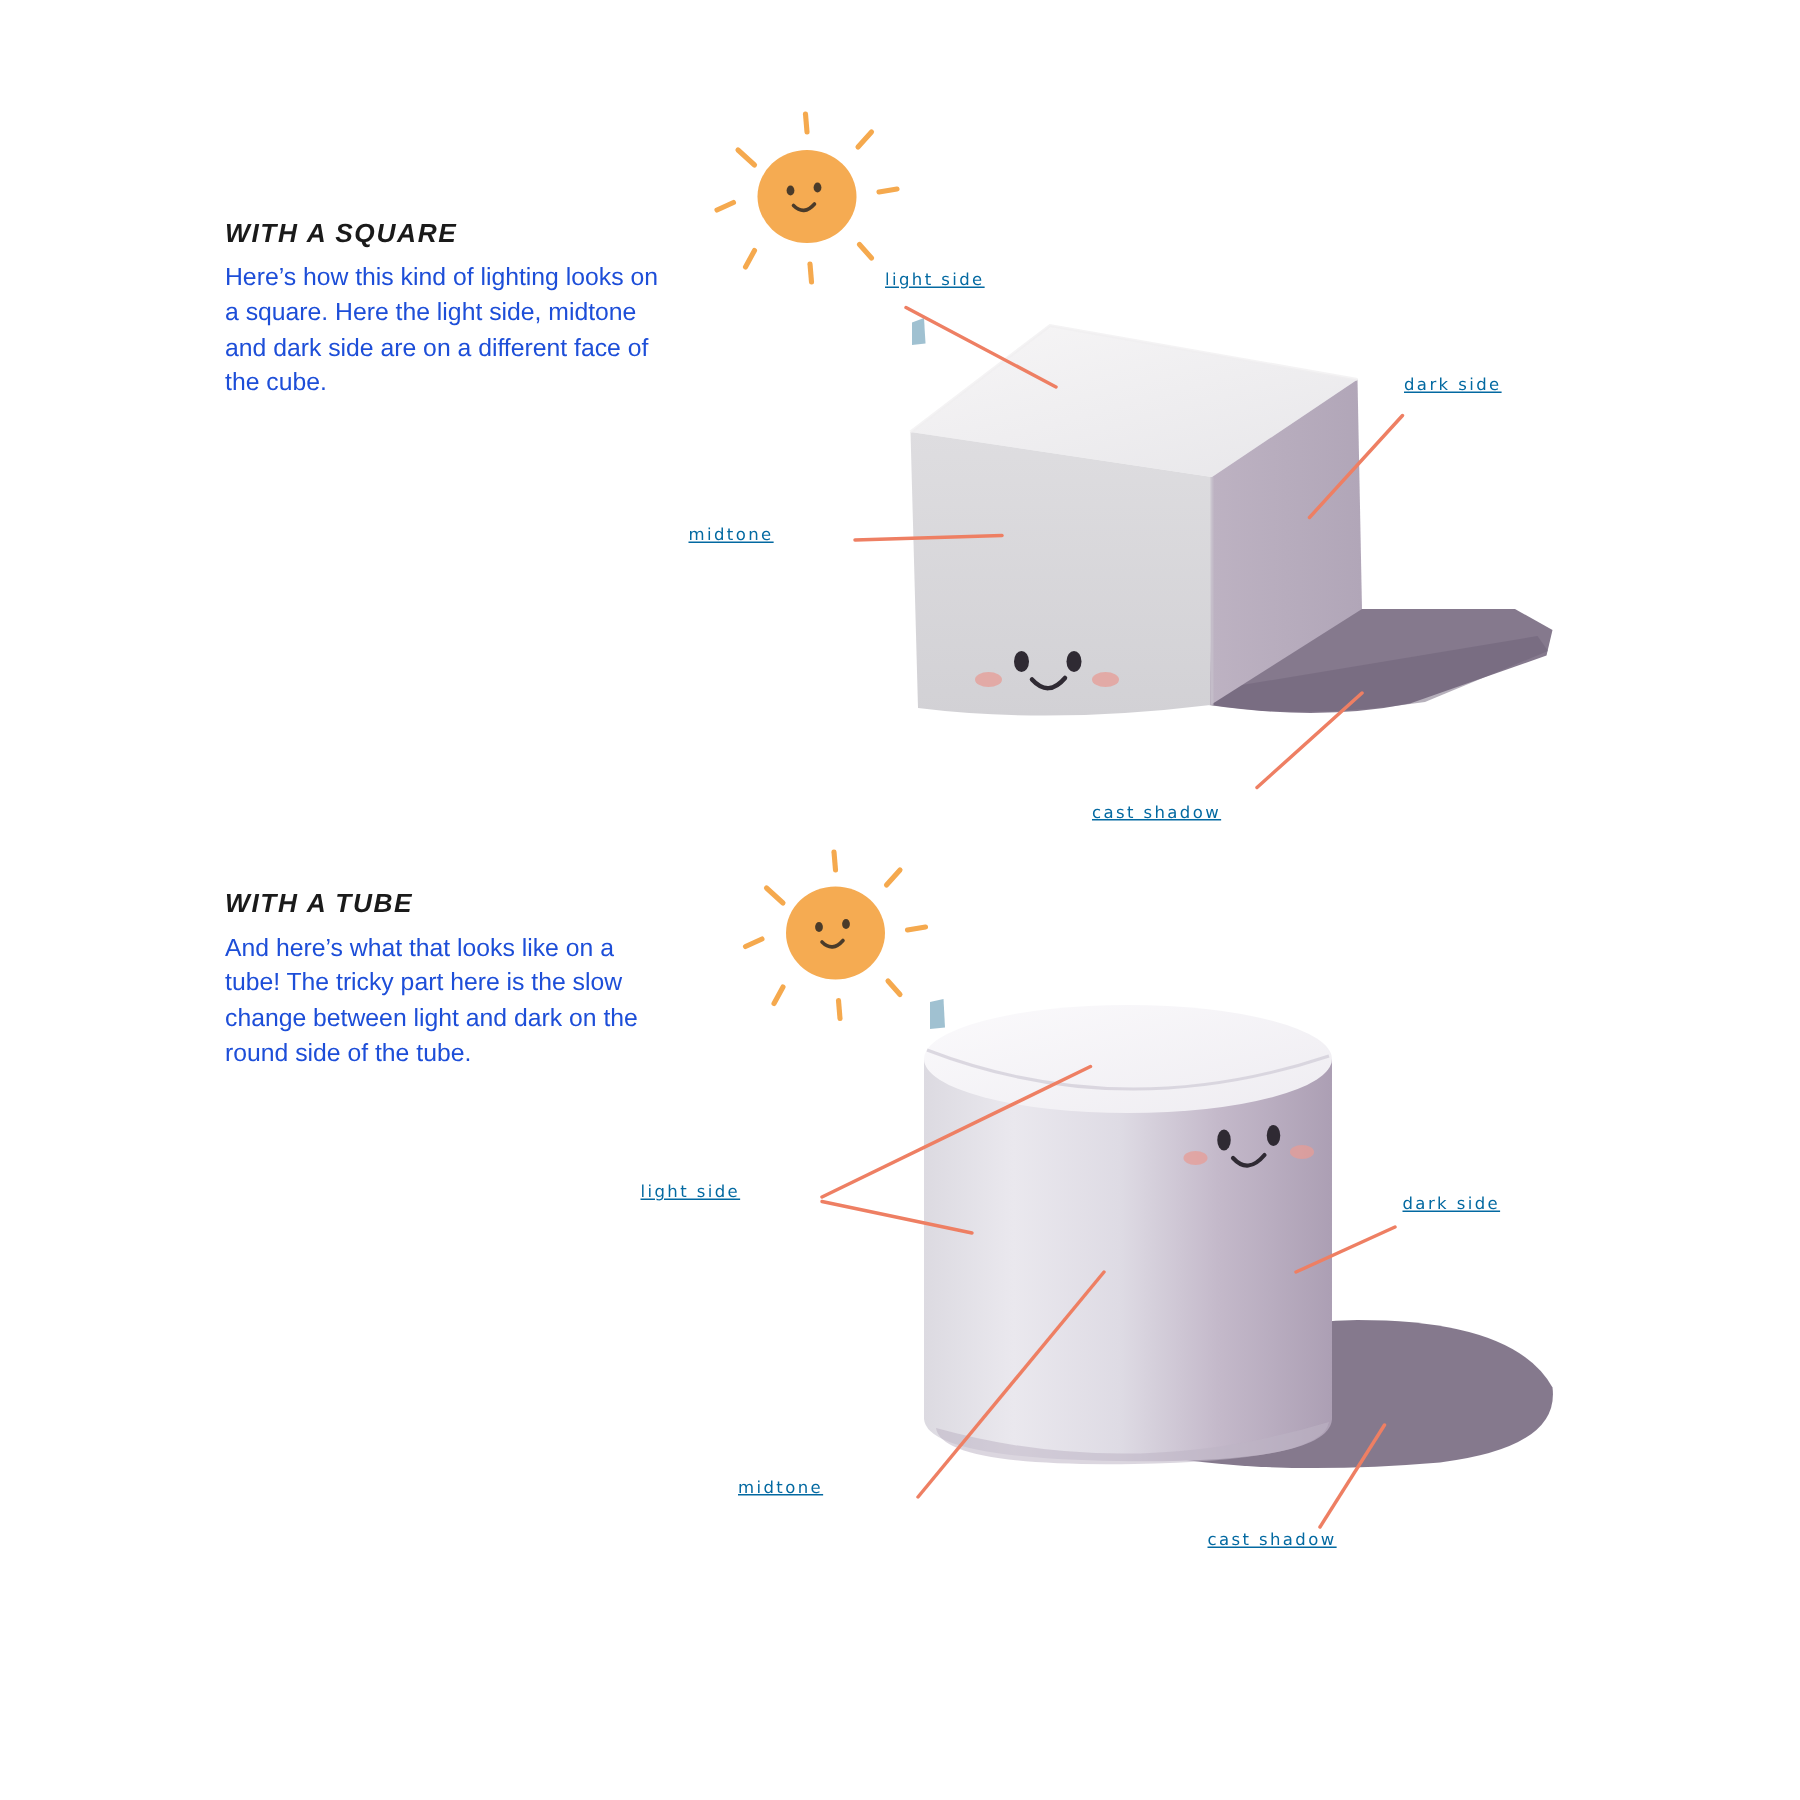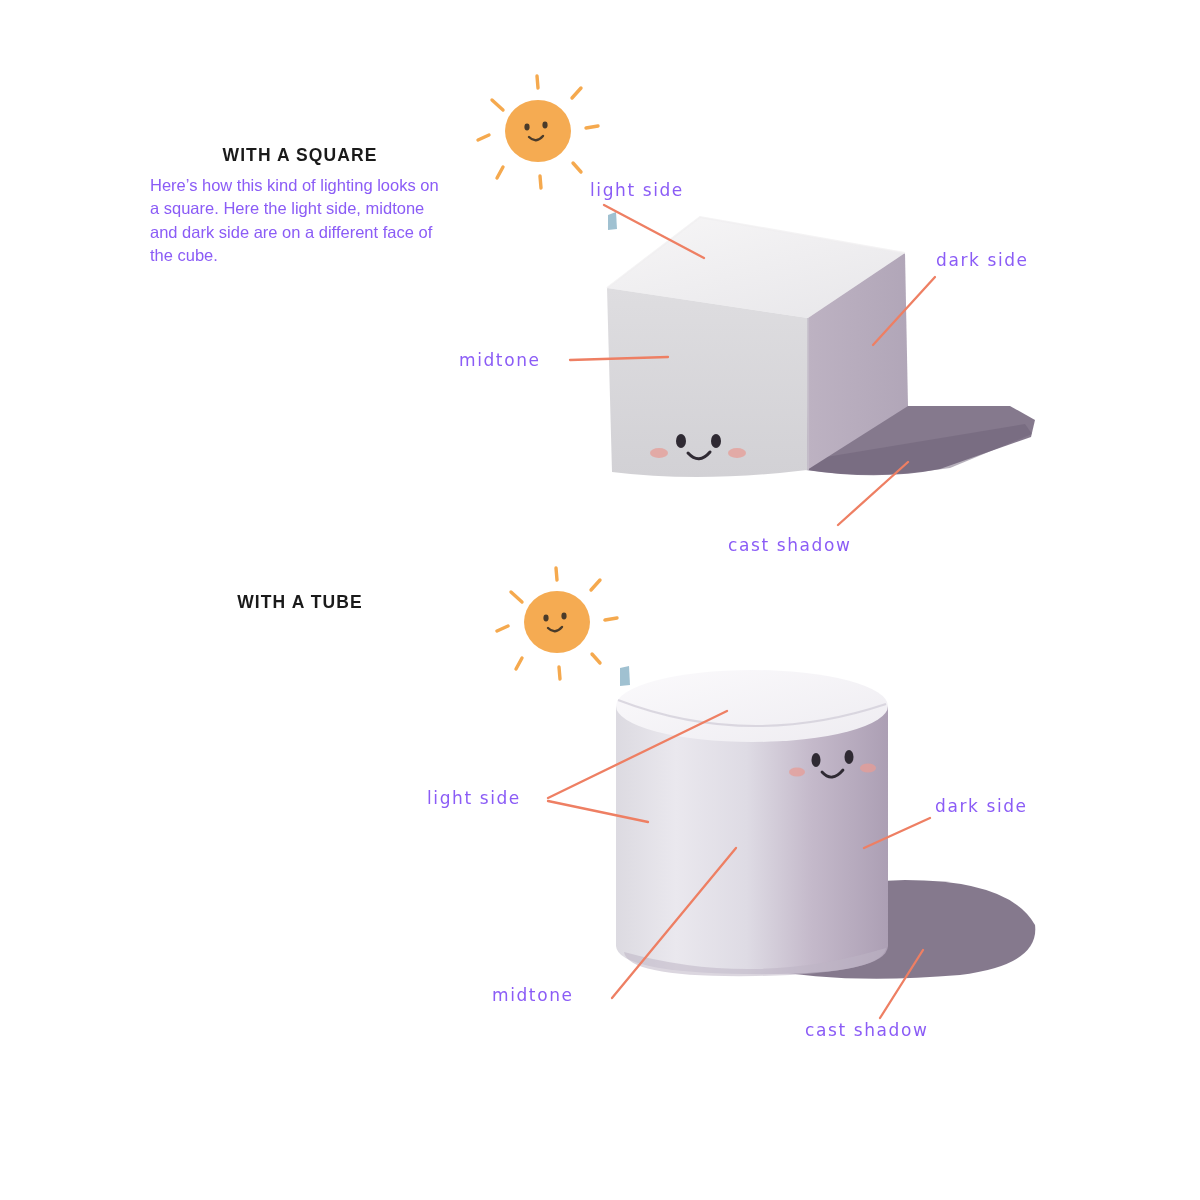--- a/index.html
+++ b/index.html
@@ -21,40 +21,41 @@
     top: 0;
     width: 1200px;
   }
   .text-block {
     position: absolute;
     width: 300px;
   }
   .heading {
     font-family: "Liberation Sans", sans-serif;
     font-weight: bold;
+    font-style: italic;
     font-size: 17.5px;
     letter-spacing: 1.1px;
     color: #1a1a1a;
     margin: 0 0 8px 0;
-    text-align: center;
   }
   .body-text {
     font-family: "Liberation Sans", sans-serif;
     font-size: 16.5px;
     line-height: 1.42;
-    color: #8b5cf6;
+    color: #1d4ed8;
     margin: 0;
   }
   .label {
     position: absolute;
     font-family: "DejaVu Sans", sans-serif;
-    font-size: 17px;
+    font-size: 11px;
     letter-spacing: 1.6px;
-    color: #8b5cf6;
+    color: #0369a1;
     white-space: nowrap;
+    text-decoration: underline;
   }
   svg.art {
     position: absolute;
     left: 0;
     top: 0;
     overflow: visible;
   }
   .leader {
     stroke: #ee7f63;
     stroke-width: 2.3;
@@ -137,20 +138,21 @@
   <div class="label" style="left:590px; top:180px;">light side</div>
   <div class="label" style="left:936px; top:250px;">dark side</div>
   <div class="label" style="left:459px; top:350px;">midtone</div>
   <div class="label" style="left:728px; top:535px;">cast shadow</div>
 </div>
 
 <div class="section">
 
   <div class="text-block" style="left:150px; top:592px;">
     <p class="heading">WITH A TUBE</p>
+    <p class="body-text">And here’s what that looks like on a tube! The tricky part here is the slow change between light and dark on the round side of the tube.</p>
   </div>
 
   <svg class="art" width="1200" height="1200" viewBox="0 0 1200 1200">
     <defs>
       <linearGradient id="tubeBody" x1="0" y1="0" x2="1" y2="0">
         <stop offset="0%" stop-color="#dcdae1"></stop>
         <stop offset="22%" stop-color="#eae8ee"></stop>
         <stop offset="48%" stop-color="#dedbe4"></stop>
         <stop offset="72%" stop-color="#c4b9ca"></stop>
         <stop offset="100%" stop-color="#ac9fb4"></stop>

